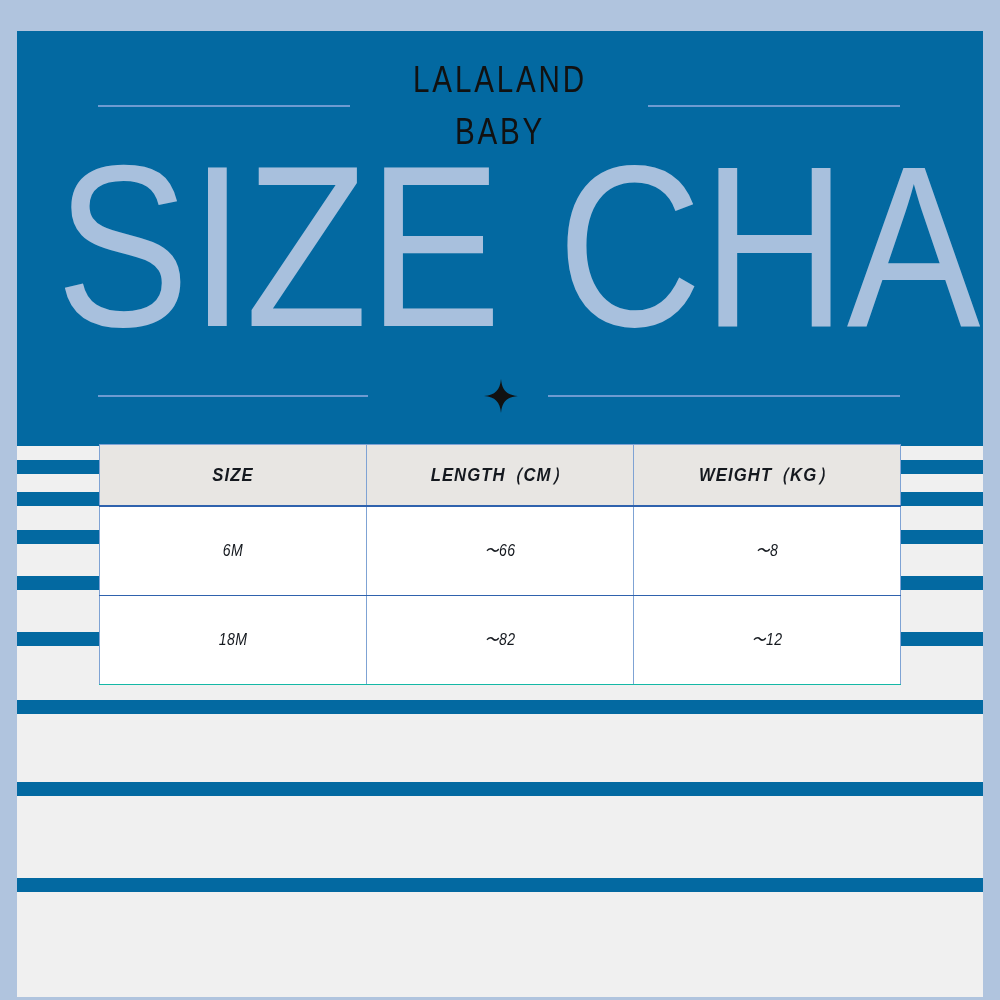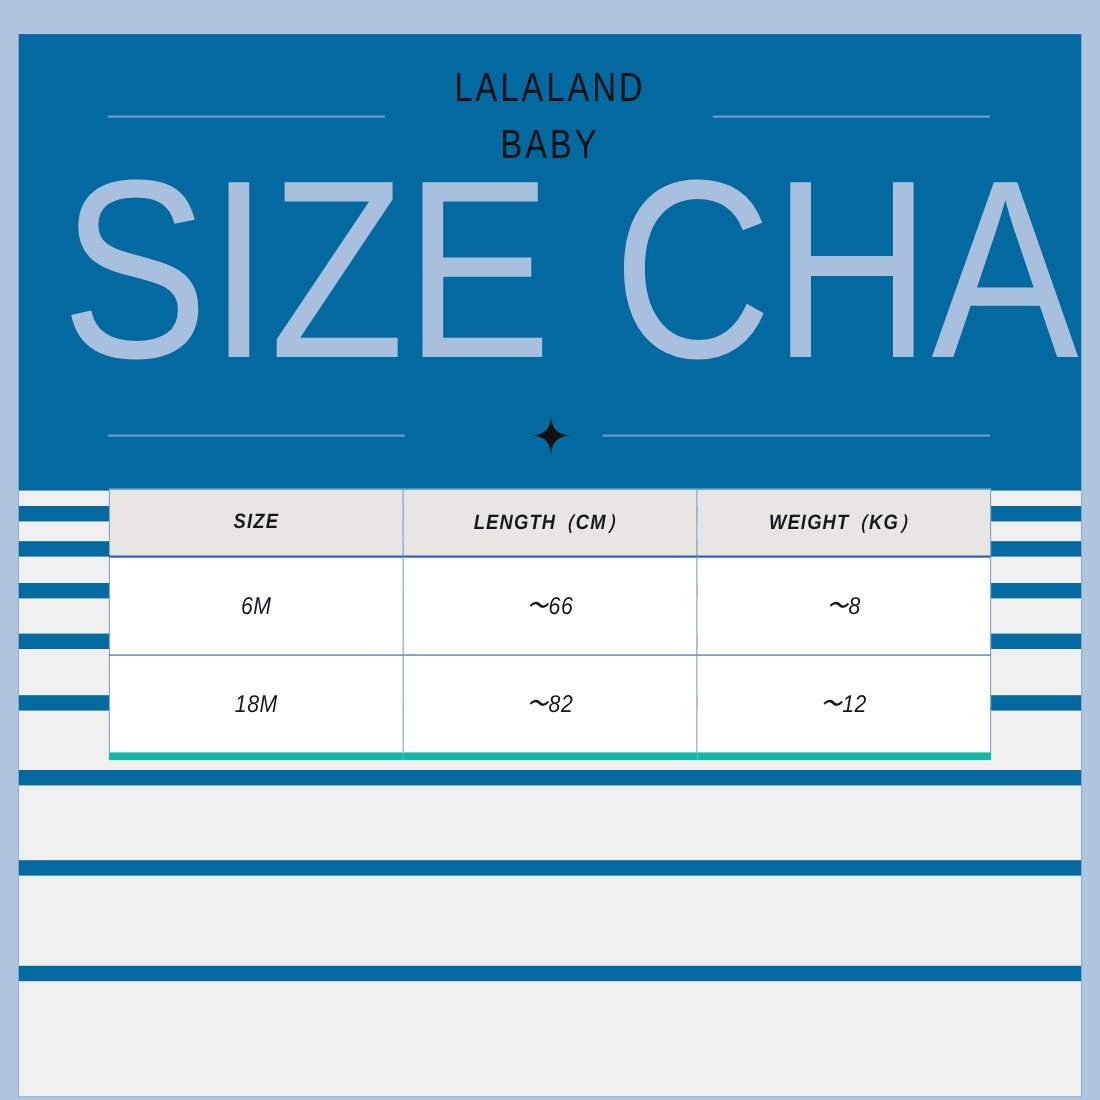--- a/index.html
+++ b/index.html
@@ -145,28 +145,28 @@
     background: #e8e6e3;
     height: 58px;
     font-size: 19px;
     font-weight: bold;
     letter-spacing: 1.2px;
     border-bottom: 2px solid #2f62ad;
     transform: none;
   }
   #size-table tbody td {
     height: 86px;
-    font-size: 22px;
+    font-size: 16px;
     font-weight: 400;
     letter-spacing: 0.5px;
     background: #ffffff;
     border-bottom: 1px solid #2f62ad;
   }
   #size-table tbody tr:last-child td {
-    border-bottom: 7px solid #14b8a6;
+    border-bottom: 1px solid #14b8a6;
     margin-left: 20px;
   }
   .hdr-inner, .cell-inner {
     display: block;
     transform: scaleX(0.88);
   }
 </style>
 </head>
 <body>
 

